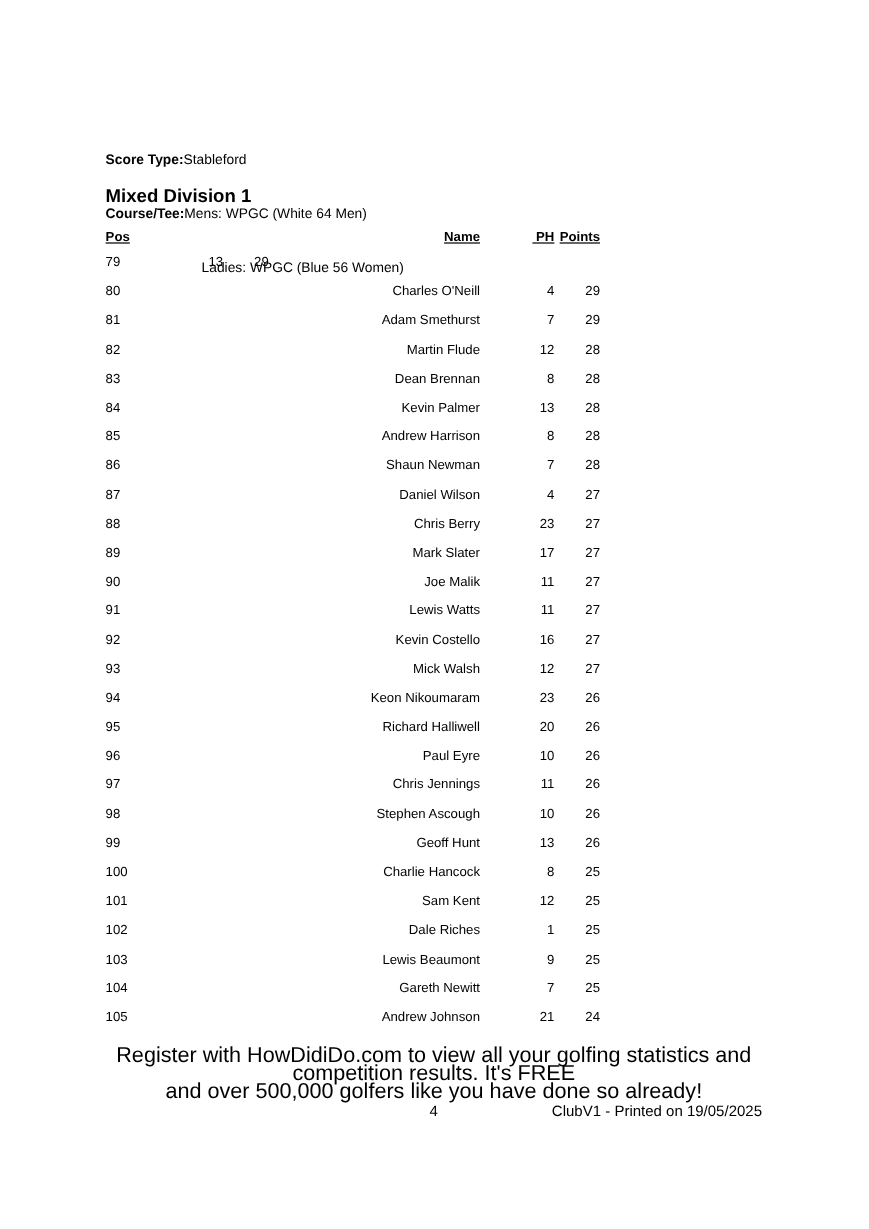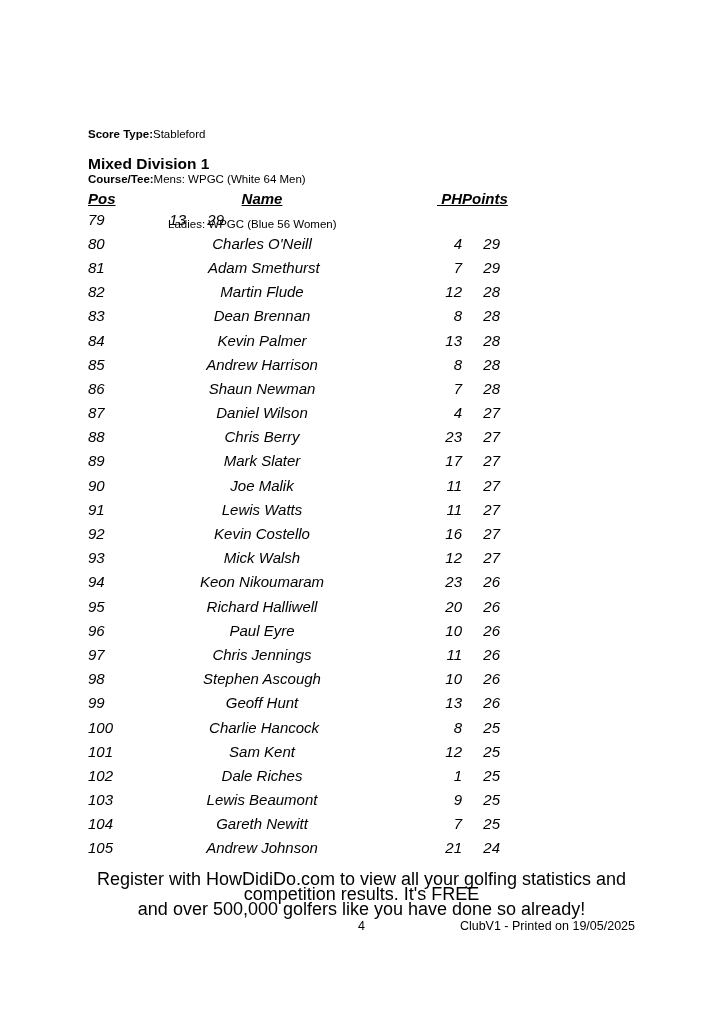--- a/index.html
+++ b/index.html
@@ -39,40 +39,39 @@
     font-weight: bold;
     line-height: 20px;
   }
 
   
   .results-table {
     position: absolute;
     left: 88px;
     top: 190px;
     width: 412px;
-    font-size: 15px;
-    font-style: italic;
+    font-size: 11px;
   }
   .t-head {
     display: flex;
     height: 17px;
     line-height: 17px;
   }
   .t-head .hd {
     font-weight: bold;
     text-decoration: underline;
     white-space: pre;
   }
   .t-row {
     display: flex;
     align-items: center;
     height: 24.2px;
   }
   .c-pos    { width: 36px;  text-align: left; }
-  .c-name   { width: 276px; text-align: center; white-space: pre; }
+  .c-name   { width: 276px; text-align: right; white-space: pre; }
   .c-ph     { width: 62px;  text-align: right; }
   .c-points { width: 38px;  text-align: right; }
 
   
   .promo {
     position: absolute;
     left: 88px;
     top: 872px;
     width: 547px;
     text-align: center;

